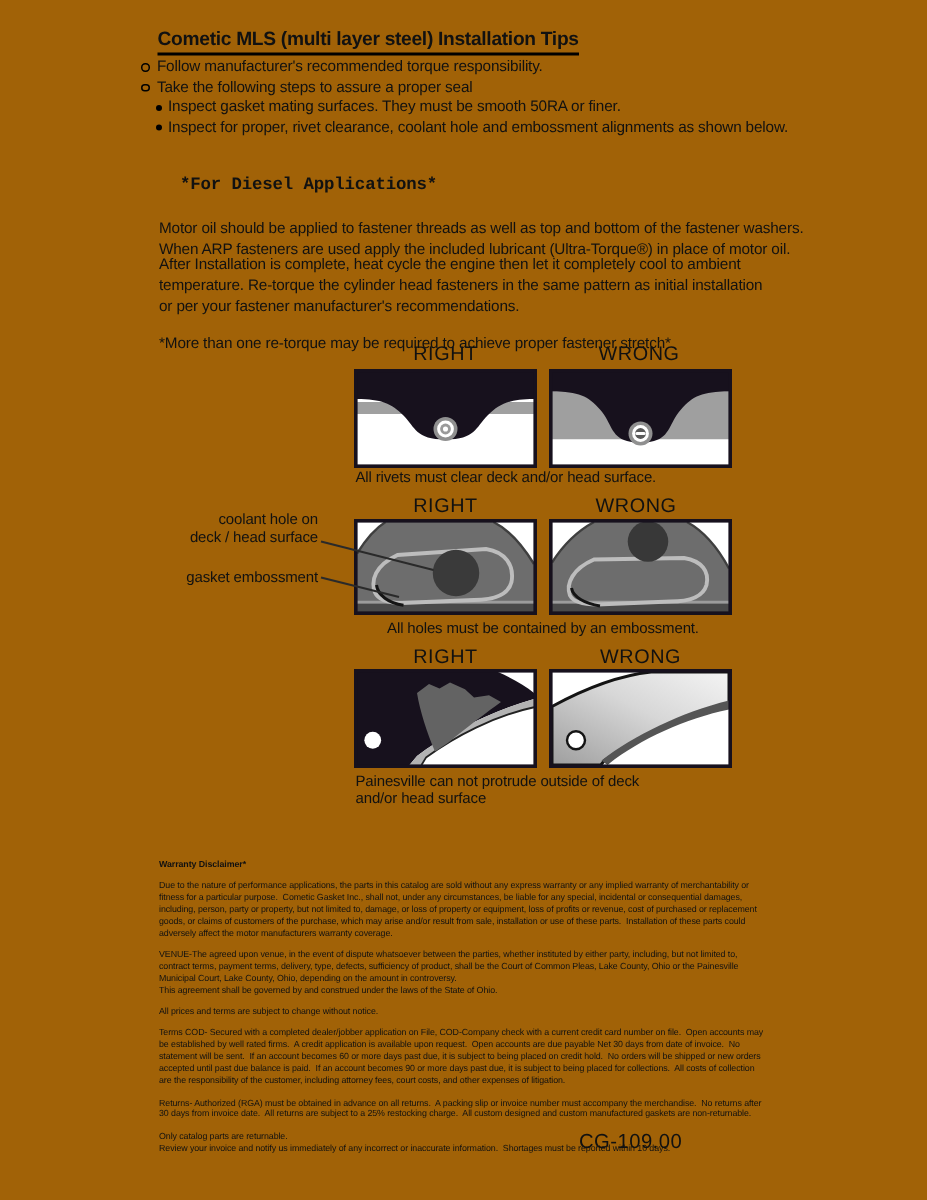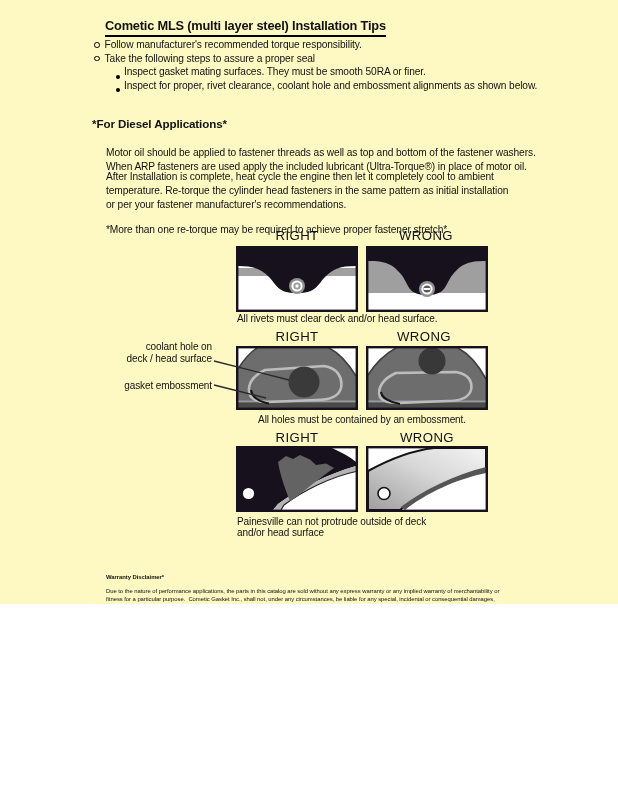--- a/index.html
+++ b/index.html
@@ -1,17 +1,17 @@
 <!DOCTYPE html>
 <html><head>
 <meta charset="utf-8">
 <style>
   html,body{margin:0;padding:0;background:#ffffff;}
   .page{
-    position:relative;width:618px;height:604px;background:#fef9c3;overflow:hidden;
+    position:relative;width:618px;height:800px;background:#a16207;overflow:hidden;
     font-family:"Liberation Sans","DejaVu Sans",sans-serif;color:#111111;
     letter-spacing:-0.1px;
   }
   .abs{position:absolute;}
   .pre{white-space:pre;}
   .preline{white-space:pre-line;}
 
   .title{
     left:105px;top:18px;font-size:12.8px;font-weight:bold;
     border-bottom:2px solid #000;padding-bottom:2px;letter-spacing:-0.2px;
@@ -21,21 +21,21 @@
   .brow{display:flex;align-items:flex-start;}
   .brow .txt{display:block;}
   .ring{
     width:3.6px;height:3.6px;border:1.1px solid #000;border-radius:50%;
     margin:4.2px 5px 0 0;flex:0 0 auto;
   }
   .dot{
     width:4px;height:4px;background:#000;border-radius:50%;
     margin:4.4px 4px 0 0;flex:0 0 auto;
   }
-  .sub{margin-left:22px;align-items:flex-end;}
+  .sub{margin-left:10px;}
 
   .h2{font-size:11.6px;font-weight:bold;}
   .body{font-size:10.2px;line-height:13.9px;}
 
   .dlabel{font-size:13.2px;letter-spacing:0.4px;transform:translateX(-50%);}
   .dcap{font-size:10px;line-height:11.2px;}
   .callouts{font-size:10px;line-height:11.6px;text-align:right;}
 
   .dbox{width:122px;height:66px;display:block;}
 
@@ -64,21 +64,21 @@
     <div class="brow sub">
       <span class="dot"></span>
       <span class="txt">Inspect gasket mating surfaces.  They must be smooth 50RA or finer.</span>
     </div>
     <div class="brow sub">
       <span class="dot"></span>
       <span class="txt">Inspect for proper, rivet clearance, coolant hole and embossment alignments as shown below.</span>
     </div>
   </div>
 
-  <div class="abs h2" style="left:92px;top:117px;">*For Diesel Applications*</div>
+  <div class="abs h2" style="left:120px;top:117px;font-family:Liberation Mono, monospace;">*For Diesel Applications*</div>
   <div class="abs body pre" style="left:106px;top:146px;">Motor oil should be applied to fastener threads as well as top and bottom of the fastener washers.
 When ARP fasteners are used apply the included lubricant (Ultra-Torque®) in place of motor oil.</div>
   <div class="abs body pre" style="left:106px;top:223px;">*More than one re-torque may be required to achieve proper fastener stretch*</div>
   <div class="abs body pre" style="left:106px;top:170px;">After Installation is complete, heat cycle the engine then let it completely cool to ambient
 temperature. Re-torque the cylinder head fasteners in the same pattern as initial installation
 or per your fastener manufacturer's recommendations.</div>
 
   <div class="abs dlabel" style="left:297px;top:228px;">RIGHT</div>
   <div class="abs dlabel" style="left:426px;top:228px;">WRONG</div>
 

